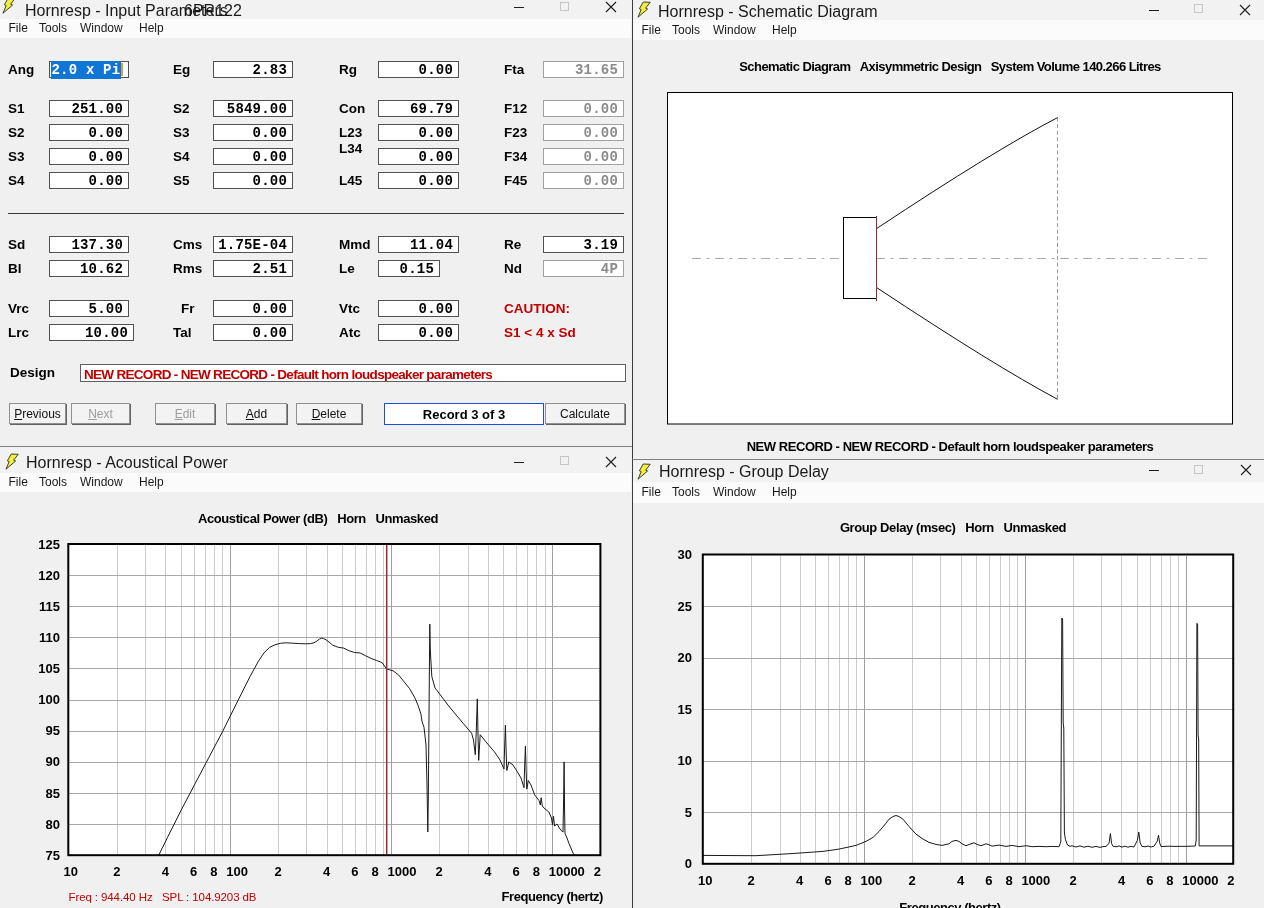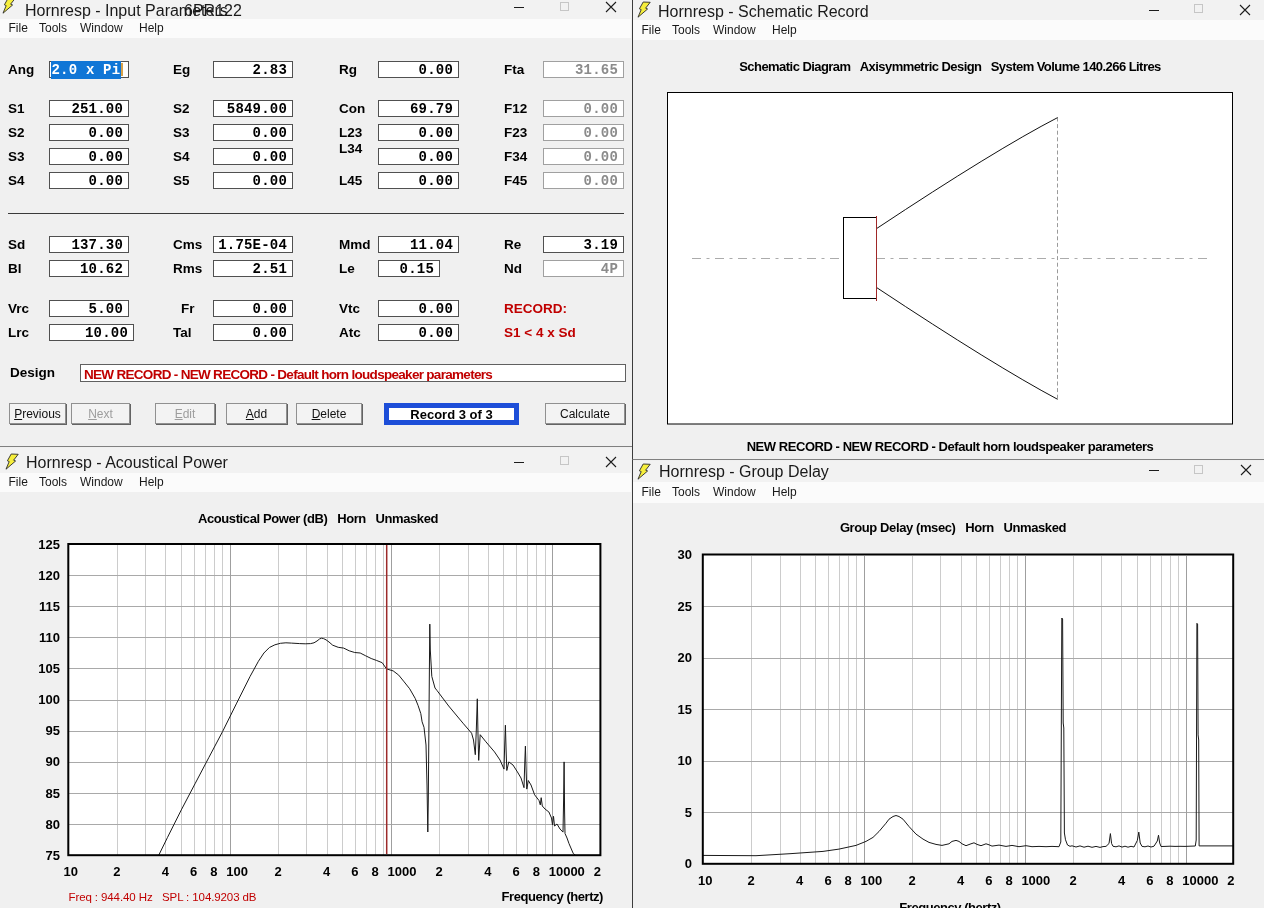--- a/index.html
+++ b/index.html
@@ -95,38 +95,38 @@
 <div class="fb" style="left:213px;top:300px;width:80px">0.00</div>
 <span class="fl" style="left:339px;top:300px;height:17px;line-height:17px">Vtc</span>
 <div class="fb" style="left:378px;top:300px;width:81px">0.00</div>
 <span class="fl" style="left:8px;top:324px;height:17px;line-height:17px">Lrc</span>
 <div class="fb" style="left:49px;top:324px;width:85px">10.00</div>
 <span class="fl" style="left:173px;top:324px;height:17px;line-height:17px">Tal</span>
 <div class="fb" style="left:213px;top:324px;width:80px">0.00</div>
 <span class="fl" style="left:339px;top:324px;height:17px;line-height:17px">Atc</span>
 <div class="fb" style="left:378px;top:324px;width:81px">0.00</div>
 <div style="position:absolute;left:8px;top:213px;width:616px;height:1px;background:#3a3a3a"></div>
-<span class="fl red" style="left:504px;top:300px;height:17px;line-height:17px">RECORD:</span>
+<span class="fl red" style="left:504px;top:300px;height:17px;line-height:17px">CAUTION:</span>
 <span class="fl red" style="left:504px;top:324px;height:17px;line-height:17px">S1 &lt; 4 x Sd</span>
 <span class="fl" style="left:10px;top:364px;height:17px;line-height:17px">Design</span>
 <div style="position:absolute;left:80px;top:364px;width:546px;height:17.5px;background:#fff;border:1px solid #606060;overflow:hidden;white-space:nowrap"><span class="fl red" style="position:static;line-height:16px;padding-left:3px;display:inline-block;letter-spacing:-0.7px">NEW RECORD - NEW RECORD - Default horn loudspeaker parameters</span></div>
 <div class="btn " style="left:9px;top:403px;width:57px"><u>P</u>revious</div>
 <div class="btn off" style="left:71px;top:403px;width:59px"><u>N</u>ext</div>
 <div class="btn off" style="left:155px;top:403px;width:60px"><u>E</u>dit</div>
 <div class="btn " style="left:226px;top:403px;width:61px"><u>A</u>dd</div>
 <div class="btn " style="left:296px;top:403px;width:66px"><u>D</u>elete</div>
 <div class="btn " style="left:545px;top:403px;width:80px">Calculate</div>
-<div style="position:absolute;left:384px;top:403px;width:135px;height:22px;background:#fff;border:5px solid #1d4ed8;display:flex;align-items:center;justify-content:center;font-weight:bold;font-size:13px">Record 3 of 3</div>
+<div style="position:absolute;left:384px;top:403px;width:160px;height:22px;background:#fff;border:1px solid #1d4ed8;display:flex;align-items:center;justify-content:center;font-weight:bold;font-size:13px">Record 3 of 3</div>
 </div>
 <div style="position:absolute;left:632px;top:0;width:632px;height:459px;background:#f0f0f0;border-left:1px solid #3c3c3c">
 <div style="position:absolute;left:0;top:0;width:631px;height:20px;background:#f2f2f2"></div>
 <svg width="14" height="17" viewBox="0 0 14 17" style="position:absolute;left:4px;top:0.5px">
       <path d="M6.2 1 L13.2 1.3 L8.6 7.2 L10.6 8 L1 16.2 L4.2 8.6 L2.4 7.8 Z" fill="#f6ee3c" stroke="#2a2a2a" stroke-width="0.9" stroke-linejoin="round"></path>
     </svg>
-<span class="ttl" style="left:25px;top:3px">Hornresp - Schematic Record</span>
+<span class="ttl" style="left:25px;top:3px">Hornresp - Schematic Diagram</span>
 <div style="position:absolute;left:515.5px;top:9.5px;width:10.5px;height:1.2px;background:#1c1c1c"></div>
     <div style="position:absolute;left:561px;top:4.0px;width:9px;height:9px;border:1px solid #c6c6c6"></div>
     <svg width="12" height="12" viewBox="0 0 12 12" style="position:absolute;left:606px;top:3.5px">
       <path d="M1 1 L11 11 M11 1 L1 11" stroke="#1c1c1c" stroke-width="1.1"></path>
     </svg>
 <div style="position:absolute;left:0px;top:20px;width:631px;height:20px;background:#fbfbfb"></div>
     <div class="mi" style="left:8.5px;top:20px;height:20px;line-height:20px">File</div>
     <div class="mi" style="left:39px;top:20px;height:20px;line-height:20px">Tools</div>
     <div class="mi" style="left:80px;top:20px;height:20px;line-height:20px">Window</div>
     <div class="mi" style="left:139px;top:20px;height:20px;line-height:20px">Help</div>

